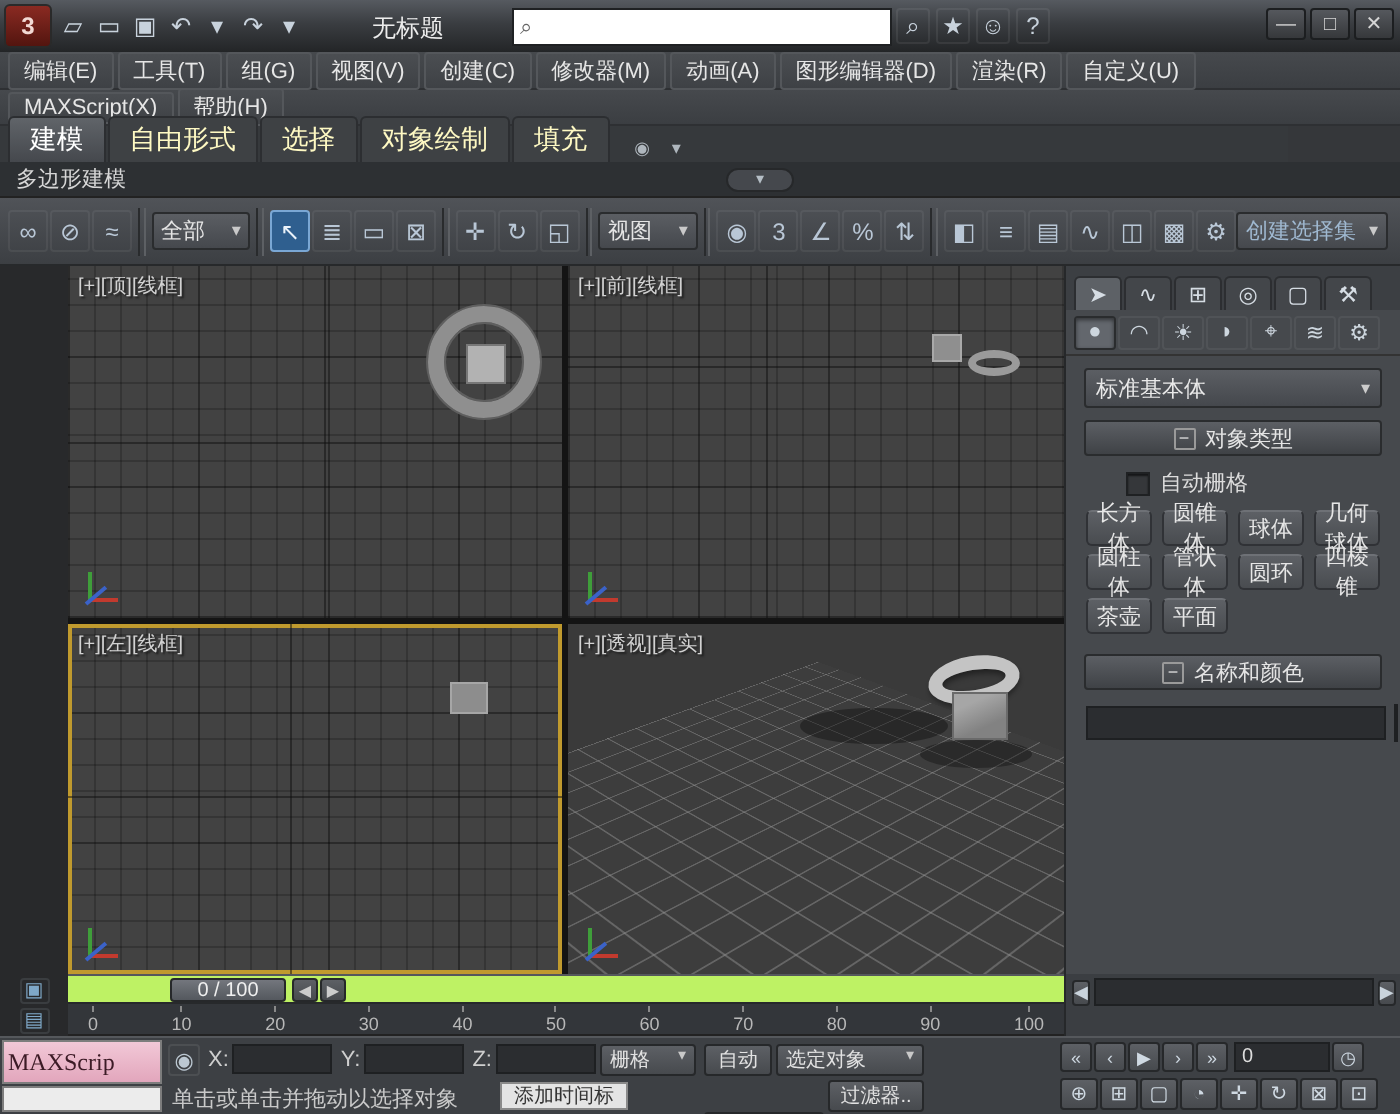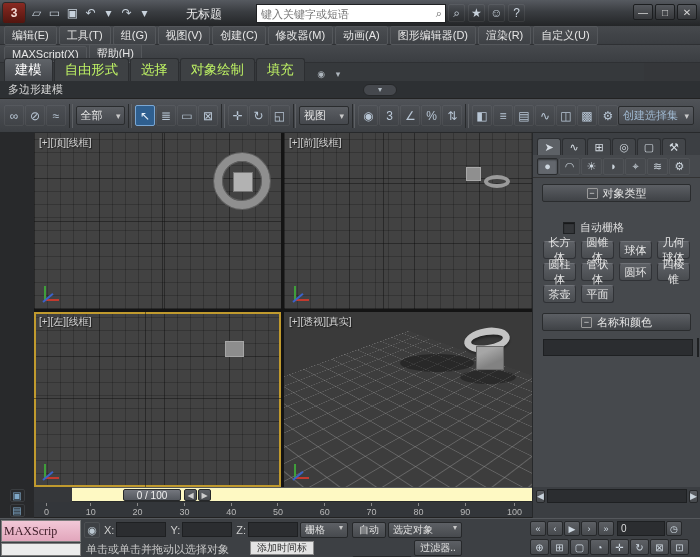--- a/index.html
+++ b/index.html
@@ -32,21 +32,21 @@
   .menubar{position:absolute;left:0;width:700px;display:flex;align-items:center;gap:2px;
     padding:0 4px;box-sizing:border-box;background:linear-gradient(#46494d,#3b3e42);}
   .menubar.r1{top:26px;height:19px;border-bottom:1px solid #2e3033;}
   .menubar.r2{top:45px;height:18px;border-bottom:1px solid #2e3033;}
   .menu-item{padding:1px 7px;border:1px solid #54575b;border-radius:2px;color:#e6e6e6;
     background:linear-gradient(#4b4e52,#3e4145);white-space:nowrap;}
 
   
   .ribbontabs{position:absolute;left:0;top:63px;width:644px;height:18px;background:#36393c;
     display:flex;align-items:flex-end;gap:1px;padding:0 4px;box-sizing:border-box;}
-  .ribbon-tab{padding:2px 10px;color:#bef264;background:#3e4144;border:1px solid #2c2e31;
+  .ribbon-tab{padding:2px 10px;color:#fef9c3;background:#3e4144;border:1px solid #2c2e31;
     border-bottom:0;border-radius:3px 3px 0 0;}
   .ribbon-tab.active{background:linear-gradient(#606469,#45484d);color:#fff;}
   .ribbon-extra{margin-left:8px;display:flex;gap:2px;align-items:center;}
   .ribbon-extra .qa-icon{width:15px;height:14px;font-size:9px;color:#aeb6bd;}
   .subribbon{position:absolute;left:0;top:81px;width:700px;height:18px;background:#2d3033;
     border-bottom:1px solid #222;display:flex;align-items:center;padding:0 8px;box-sizing:border-box;}
   .subribbon .label{color:#d6d6d6;}
   .rib-pill{margin-left:300px;width:34px;height:12px;border-radius:6px;background:#45484d;
     border:1px solid #26282a;color:#b5bec6;font-size:8px;display:flex;align-items:center;justify-content:center;padding:0;}
 
@@ -123,34 +123,34 @@
     background:transparent;color:#cdd6de;font-size:11px;display:flex;align-items:center;justify-content:center;padding:0;}
   .cp-subtab.active{background:#63676d;border-color:#2a2c2e;box-shadow:inset 0 1px 2px rgba(0,0,0,.5);}
   .cp-dd{margin:6px 9px 4px;height:18px;background:linear-gradient(#5b5e63,#45484d);
     border:1px solid #2a2c2e;border-radius:2px;display:flex;align-items:center;justify-content:space-between;
     padding:0 5px;color:#e9e9e9;}
   .cp-dd::after{content:"▾";font-size:9px;color:#ccc;}
   .rollout{margin:6px 9px 2px;height:16px;background:linear-gradient(#5c5f64,#3f4246);
     border:1px solid #2a2c2e;border-radius:2px;display:flex;align-items:center;padding:0 4px;gap:5px;color:#e4e4e4;justify-content:center;}
   .rollout::before{content:"−";width:9px;height:9px;border:1px solid #9a9a9a;border-radius:1px;
     font-size:9px;line-height:8px;text-align:center;color:#ddd;}
-  .autogrid{display:flex;align-items:center;gap:5px;margin:18px 0 4px 30px;color:#dcdcdc;}
+  .autogrid{display:flex;align-items:center;gap:5px;margin:6px 0 4px 30px;color:#dcdcdc;}
   .checkbox{width:10px;height:10px;background:#35373a;border:1px solid #1f2123;box-shadow:inset 0 1px 1px rgba(0,0,0,.6);}
   .obj-grid{display:grid;grid-template-columns:1fr 1fr 1fr 1fr;gap:4px 5px;padding:2px 10px 4px;}
   .obj-btn{height:18px;background:linear-gradient(#5d6065,#494c50);border:1px solid #303236;
     border-top-color:#6e7176;border-radius:3px;color:#e6e6e6;font-size:11px;
     display:flex;align-items:center;justify-content:center;padding:0;}
   .name-row{display:flex;align-items:center;gap:4px;padding:5px 10px;}
   .name-input{flex:1;height:15px;background:#2b2d30;border:1px solid #1e2022;color:#ddd;
     font-size:11px;padding:0 3px;font-family:"Liberation Sans","DejaVu Sans",sans-serif;}
   .color-swatch{width:15px;height:17px;background:linear-gradient(#c62b2b,#8e1414);border:1px solid #1e2022;}
 
   
-  .timeslider{position:absolute;left:34px;top:487px;width:498px;height:15px;background:#fef9c3;
-    border-top:1px solid #55585c;border-bottom:1px solid #27292b;box-sizing:border-box;margin-left:38px;}
+  .timeslider{position:absolute;left:34px;top:487px;width:498px;height:15px;background:#bef264;
+    border-top:1px solid #55585c;border-bottom:1px solid #27292b;box-sizing:border-box;}
   .ts-btn{position:absolute;left:51px;top:1px;width:58px;height:12px;
     background:linear-gradient(#73767d,#54585e);border:1px solid #26282a;border-radius:2px;
     color:#f0f0f0;font-size:10px;display:flex;align-items:center;justify-content:center;padding:0;}
   .ts-step{position:absolute;top:1px;width:13px;height:12px;background:linear-gradient(#5d6065,#474a4e);
     border:1px solid #26282a;border-radius:2px;color:#ccc;font-size:8px;
     display:flex;align-items:center;justify-content:center;padding:0;}
   .ruler{position:absolute;left:34px;top:502px;width:498px;height:16px;background:#33363a;
     border-bottom:1px solid #222;display:flex;justify-content:space-between;align-items:flex-end;
     padding:0 10px;box-sizing:border-box;}
   .tick{font-size:9px;color:#b8b8b8;text-align:center;}
@@ -214,21 +214,20 @@
     <button class="qa-icon">▱</button>
         <button class="qa-icon">▭</button>
         <button class="qa-icon">▣</button>
         <button class="qa-icon">↶</button>
         <button class="qa-icon">▾</button>
         <button class="qa-icon">↷</button>
         <button class="qa-icon">▾</button>
       </div>
     <div class="tb-title">无标题</div>
     <div class="search-box">
-      <input placeholder="键入关键字或短语" style="">
       <span class="s-ico">⌕</span>
     </div>
     <div class="tb-right">
 
     <button class="qa-icon">⌕</button>
         <button class="qa-icon">★</button>
         <button class="qa-icon">☺</button>
         <button class="qa-icon">?</button>
       </div>
     <div class="win-controls">
@@ -399,20 +398,23 @@
     <div class="cp-subtabs">
 
     <button class="cp-subtab active">●</button>
         <button class="cp-subtab">◠</button>
         <button class="cp-subtab">☀</button>
         <button class="cp-subtab">◗</button>
         <button class="cp-subtab">⌖</button>
         <button class="cp-subtab">≋</button>
         <button class="cp-subtab">⚙</button>
       </div>
+    <div class="cp-dd">
+      <span>标准基本体</span>
+    </div>
     <div class="rollout">
       <span>对象类型</span>
     </div>
     <div class="autogrid">
       <span class="checkbox"></span>
       <span>自动栅格</span>
     </div>
     <div class="obj-grid">
 
     <button class="obj-btn">长方体</button>

